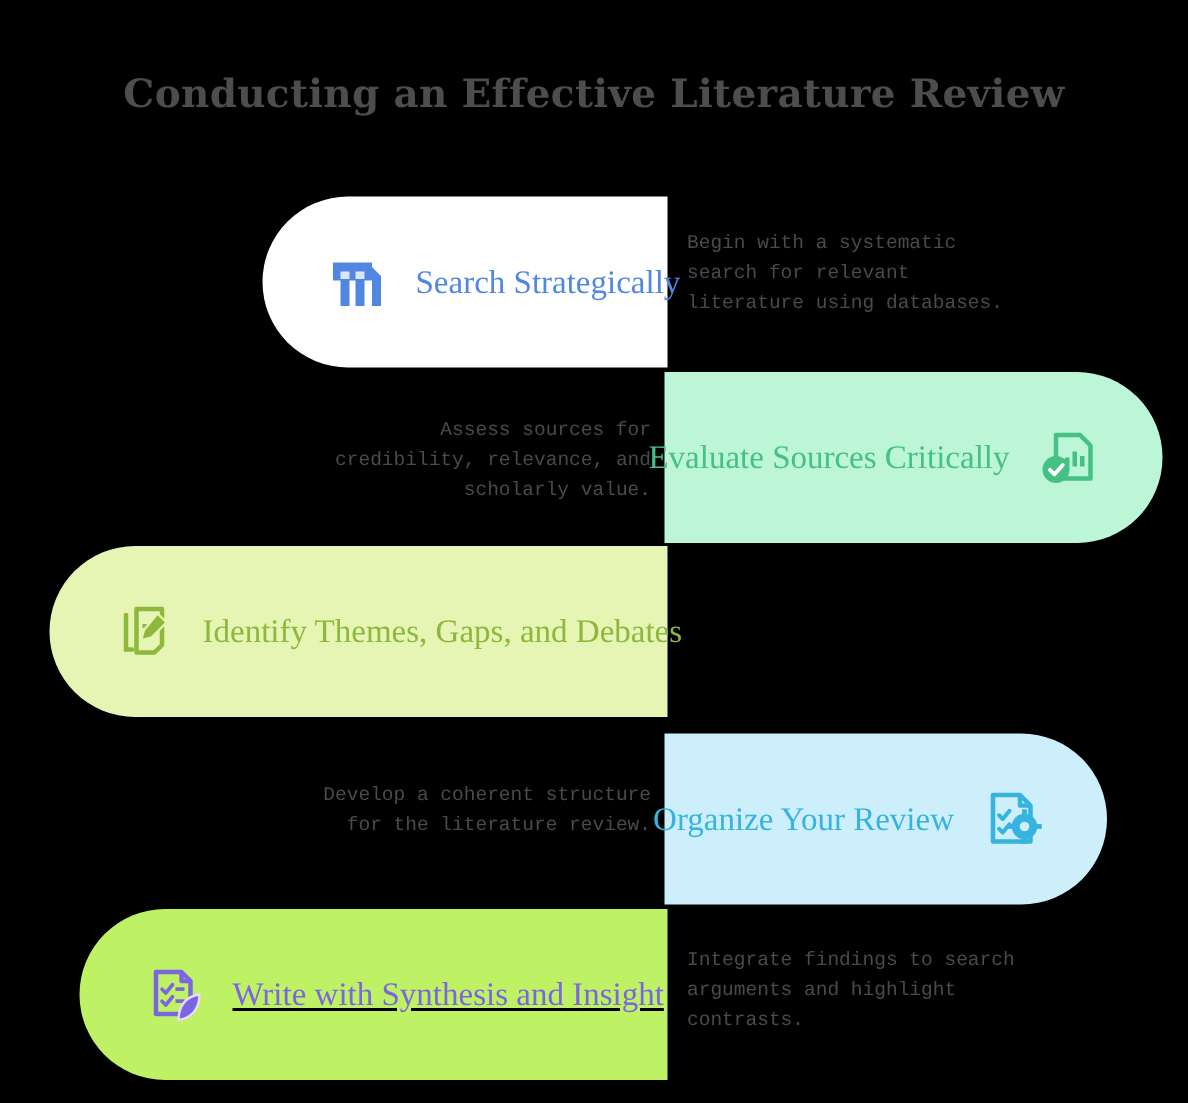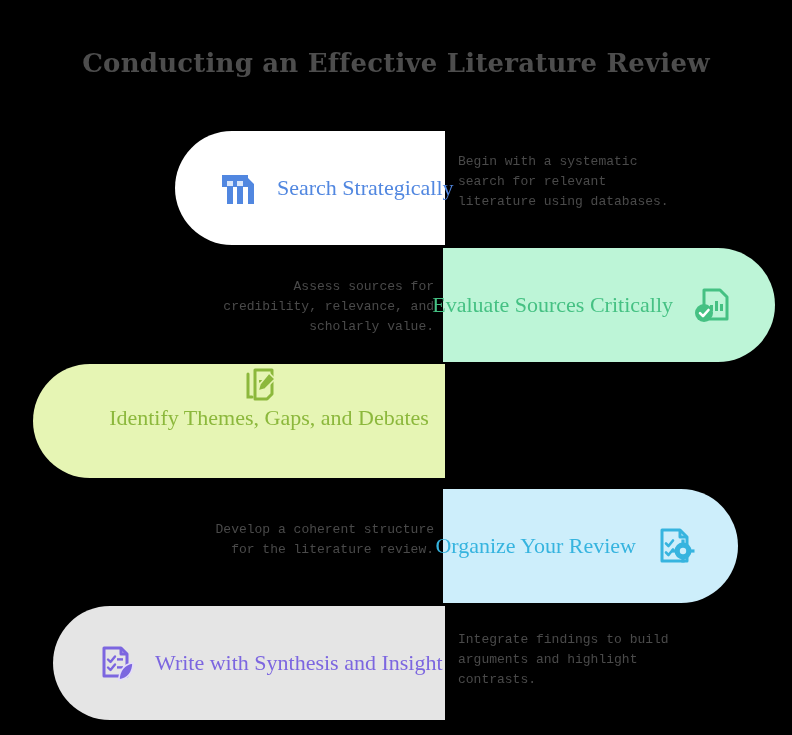--- a/index.html
+++ b/index.html
@@ -136,21 +136,21 @@
           <rect x="29" y="20" width="3" height="7" fill="#45c183"></rect>
           <circle cx="13" cy="29" r="9" fill="#45c183"></circle>
           <path d="M9 29.2 L12 32.2 L17.5 26" fill="none" stroke="#ffffff" stroke-width="2.6" stroke-linecap="round" stroke-linejoin="round"></path>
         </svg>
       </span>
     </div>
     <div class="desc at-left" style="top: 29px; color: rgb(74, 74, 74);">Assess sources for credibility, relevance, and scholarly value.</div>
   </div>
 
   <div class="row" style="top:364px;">
-    <div class="pill left" id="pill-3" style="left: 33px; width: 412px; background: rgb(230, 245, 180); flex-direction: column;">
+    <div class="pill left" id="pill-3" style="left: 33px; width: 412px; background: rgb(230, 245, 180);">
       <span class="pill-icon">
         <svg viewBox="0 0 42 42" xmlns="http://www.w3.org/2000/svg">
           <path d="M9 10 V33 H13" fill="none" stroke="#8cb83c" stroke-width="3" stroke-linecap="round"></path>
           <path d="M16 6 H33 V30 L28 35 H16 Z" fill="none" stroke="#8cb83c" stroke-width="3" stroke-linejoin="round"></path>
           <rect x="20" y="16" width="9" height="2.6" fill="#8cb83c"></rect>
           <rect x="20" y="22" width="6" height="2.6" fill="#8cb83c"></rect>
           <path d="M30 9 L36 15 L26 25 L19 27 L21 20 Z" fill="#8cb83c" stroke="#e6f5b4" stroke-width="1.6" stroke-linejoin="round"></path>
         </svg>
       </span>
       <span class="pill-label" style="color:#8cb83c;">Identify Themes, Gaps, and Debates</span>
@@ -174,30 +174,30 @@
             <rect x="-11.5" y="-1.6" width="5" height="3.2" fill="#36b4df"></rect>
             <rect x="6.5" y="-1.6" width="5" height="3.2" fill="#36b4df"></rect>
           </g>
         </svg>
       </span>
     </div>
     <div class="desc at-left" style="top: 31px; color: rgb(74, 74, 74);">Develop a coherent structure for the literature review.</div>
   </div>
 
   <div class="row" style="top:606px;">
-    <div class="pill left" id="pill-5" style="left: 53px; width: 392px; background: #e5e5e5;">
+    <div class="pill left" id="pill-5" style="left: 53px; width: 392px; background: #bef264; text-decoration: underline;">
       <span class="pill-icon">
         <svg viewBox="0 0 42 42" xmlns="http://www.w3.org/2000/svg">
           <path d="M9 6 H26 L32 12 V34 H9 Z" fill="none" stroke="#7c66e0" stroke-width="3" stroke-linejoin="round"></path>
           <path d="M26 6 V12 H32" fill="none" stroke="#7c66e0" stroke-width="3" stroke-linejoin="round"></path>
           <path d="M13 17.5 L15.5 20 L20 14.5" fill="none" stroke="#7c66e0" stroke-width="2.4" stroke-linecap="round" stroke-linejoin="round"></path>
           <path d="M13 25.5 L15.5 28 L20 22.5" fill="none" stroke="#7c66e0" stroke-width="2.4" stroke-linecap="round" stroke-linejoin="round"></path>
           <rect x="22" y="16.2" width="6" height="2.4" fill="#7c66e0"></rect>
           <rect x="22" y="24.2" width="6" height="2.4" fill="#7c66e0"></rect>
           <path d="M24 38 C24 29 29 22 38 21 C38 30 33 37 24 38 Z" fill="#7c66e0" stroke="#e4dcfb" stroke-width="1.6"></path>
         </svg>
       </span>
       <span class="pill-label" style="color:#7c66e0;">Write with Synthesis and Insight</span>
     </div>
-    <div class="desc at-right" style="top: 24px; color: rgb(74, 74, 74);">Integrate findings to build arguments and highlight contrasts.</div>
+    <div class="desc at-right" style="top: 24px; color: rgb(74, 74, 74);">Integrate findings to search arguments and highlight contrasts.</div>
   </div>
 
 </div>
 
 </body></html>

